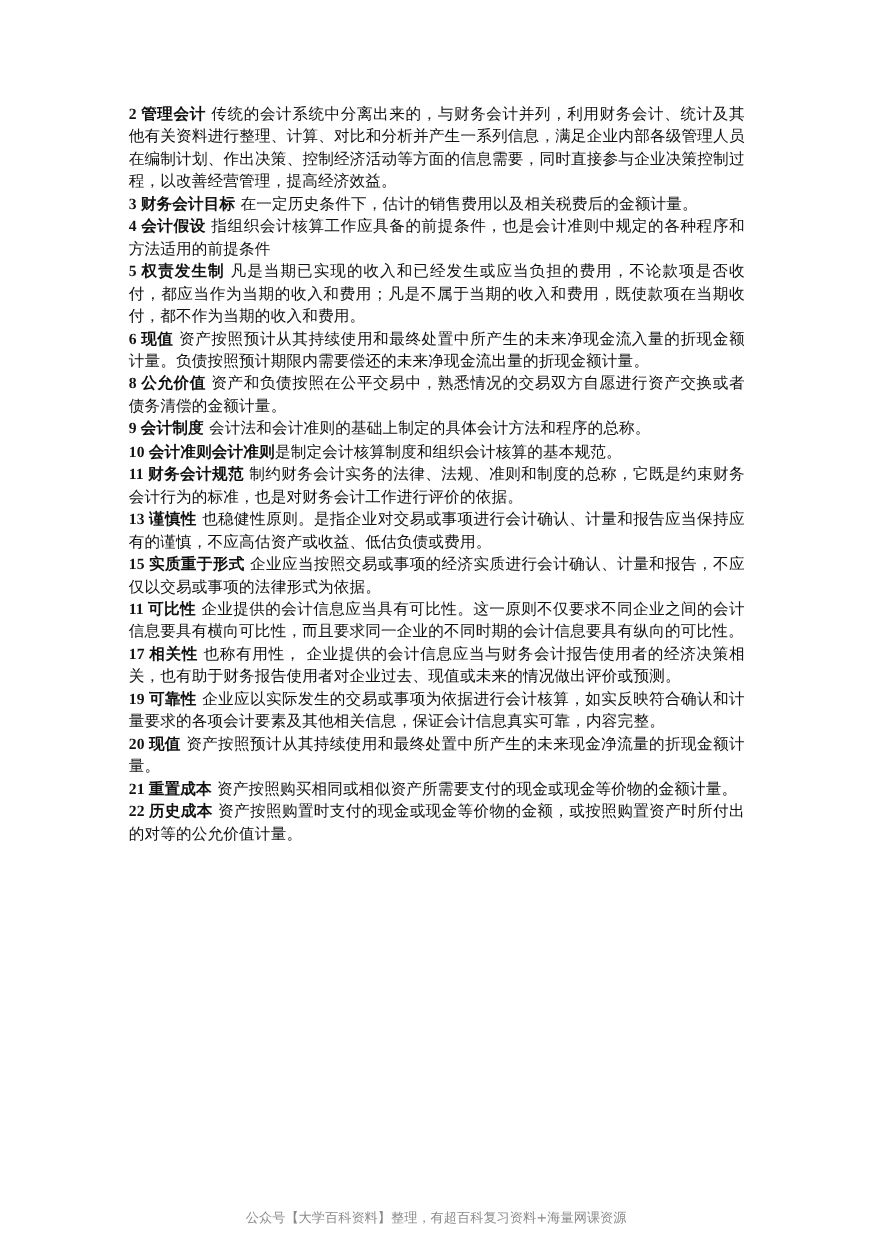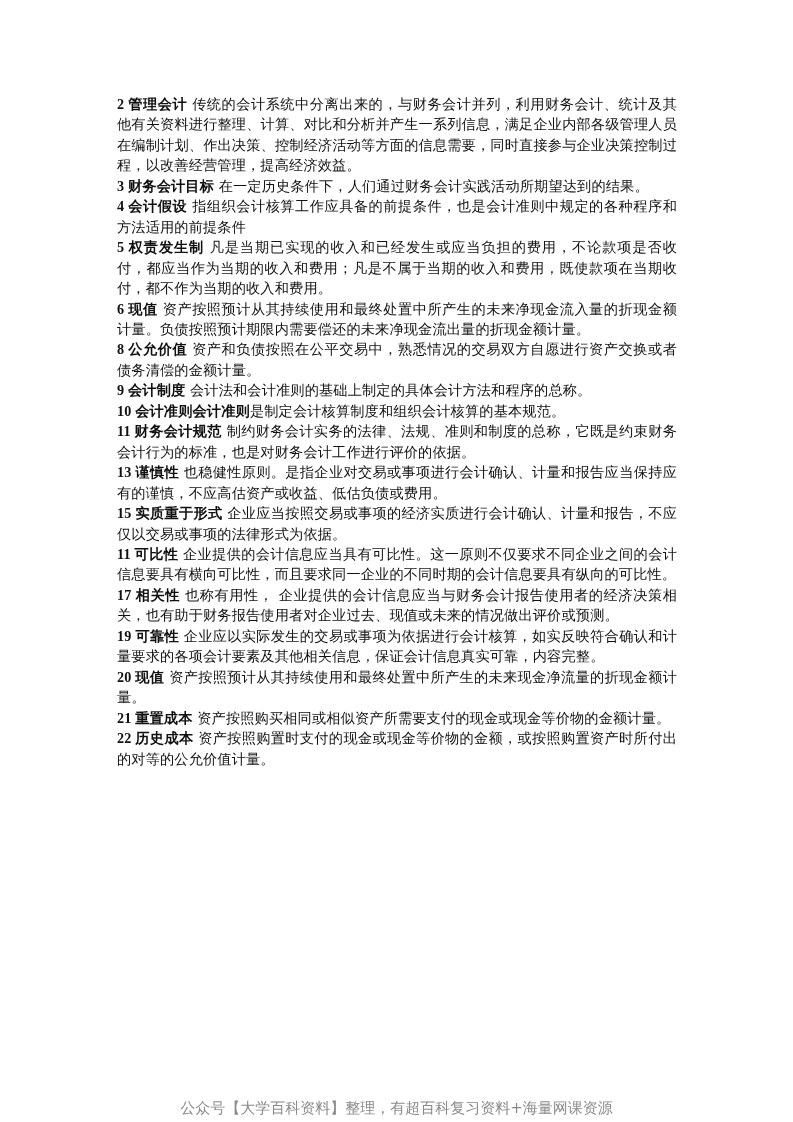--- a/index.html
+++ b/index.html
@@ -18,30 +18,30 @@
   }
   .entry { margin: 0; }
   .num { font-weight: bold; font-family: "Liberation Serif", "DejaVu Serif", serif; }
   .term { font-weight: bold; font-family: "DejaVu Sans", sans-serif; }
   .footer {
     position: absolute;
     left: 0; right: 0;
     top: 1099px;
     text-align: center;
     font-family: "DejaVu Sans", sans-serif;
-    font-size: 15px;
+    font-size: 12px;
     color: #8a8a8a;
   }
 </style>
 </head>
 <body>
 
 <div class="page">
   <p class="entry"><span class="num">2 </span><span class="term">管理会计</span><span> 传统的会计系统中分离出来的，与财务会计并列，利用财务会计、统计及其他有关资料进行整理、计算、对比和分析并产生一系列信息，满足企业内部各级管理人员在编制计划、作出决策、控制经济活动等方面的信息需要，同时直接参与企业决策控制过程，以改善经营管理，提高经济效益。</span></p>
-  <p class="entry"><span class="num">3 </span><span class="term">财务会计目标</span><span> 在一定历史条件下，人们通过财务会计实践活动所期望达到的结果。</span></p>
+  <p class="entry"><span class="num">3 </span><span class="term">财务会计目标</span><span> 在一定历史条件下，估计的销售费用以及相关税费后的金额计量。</span></p>
   <p class="entry"><span class="num">4 </span><span class="term">会计假设</span><span> 指组织会计核算工作应具备的前提条件，也是会计准则中规定的各种程序和方法适用的前提条件</span></p>
   <p class="entry"><span class="num">5 </span><span class="term">权责发生制</span><span> 凡是当期已实现的收入和已经发生或应当负担的费用，不论款项是否收付，都应当作为当期的收入和费用；凡是不属于当期的收入和费用，既使款项在当期收付，都不作为当期的收入和费用。</span></p>
   <p class="entry"><span class="num">6 </span><span class="term">现值</span><span> 资产按照预计从其持续使用和最终处置中所产生的未来净现金流入量的折现金额计量。负债按照预计期限内需要偿还的未来净现金流出量的折现金额计量。</span></p>
   <p class="entry"><span class="num">8 </span><span class="term">公允价值</span><span> 资产和负债按照在公平交易中，熟悉情况的交易双方自愿进行资产交换或者债务清偿的金额计量。</span></p>
   <p class="entry"><span class="num">9 </span><span class="term">会计制度</span><span> 会计法和会计准则的基础上制定的具体会计方法和程序的总称。</span></p>
   <p class="entry"><span class="num">10 </span><span class="term">会计准则会计准则</span><span>是制定会计核算制度和组织会计核算的基本规范。</span></p>
   <p class="entry"><span class="num">11 </span><span class="term">财务会计规范</span><span> 制约财务会计实务的法律、法规、准则和制度的总称，它既是约束财务会计行为的标准，也是对财务会计工作进行评价的依据。</span></p>
   <p class="entry"><span class="num">13 </span><span class="term">谨慎性</span><span> 也稳健性原则。是指企业对交易或事项进行会计确认、计量和报告应当保持应有的谨慎，不应高估资产或收益、低估负债或费用。</span></p>
   <p class="entry"><span class="num">15 </span><span class="term">实质重于形式</span><span> 企业应当按照交易或事项的经济实质进行会计确认、计量和报告，不应仅以交易或事项的法律形式为依据。</span></p>
   <p class="entry"><span class="num">11 </span><span class="term">可比性</span><span> 企业提供的会计信息应当具有可比性。这一原则不仅要求不同企业之间的会计信息要具有横向可比性，而且要求同一企业的不同时期的会计信息要具有纵向的可比性。</span></p>

